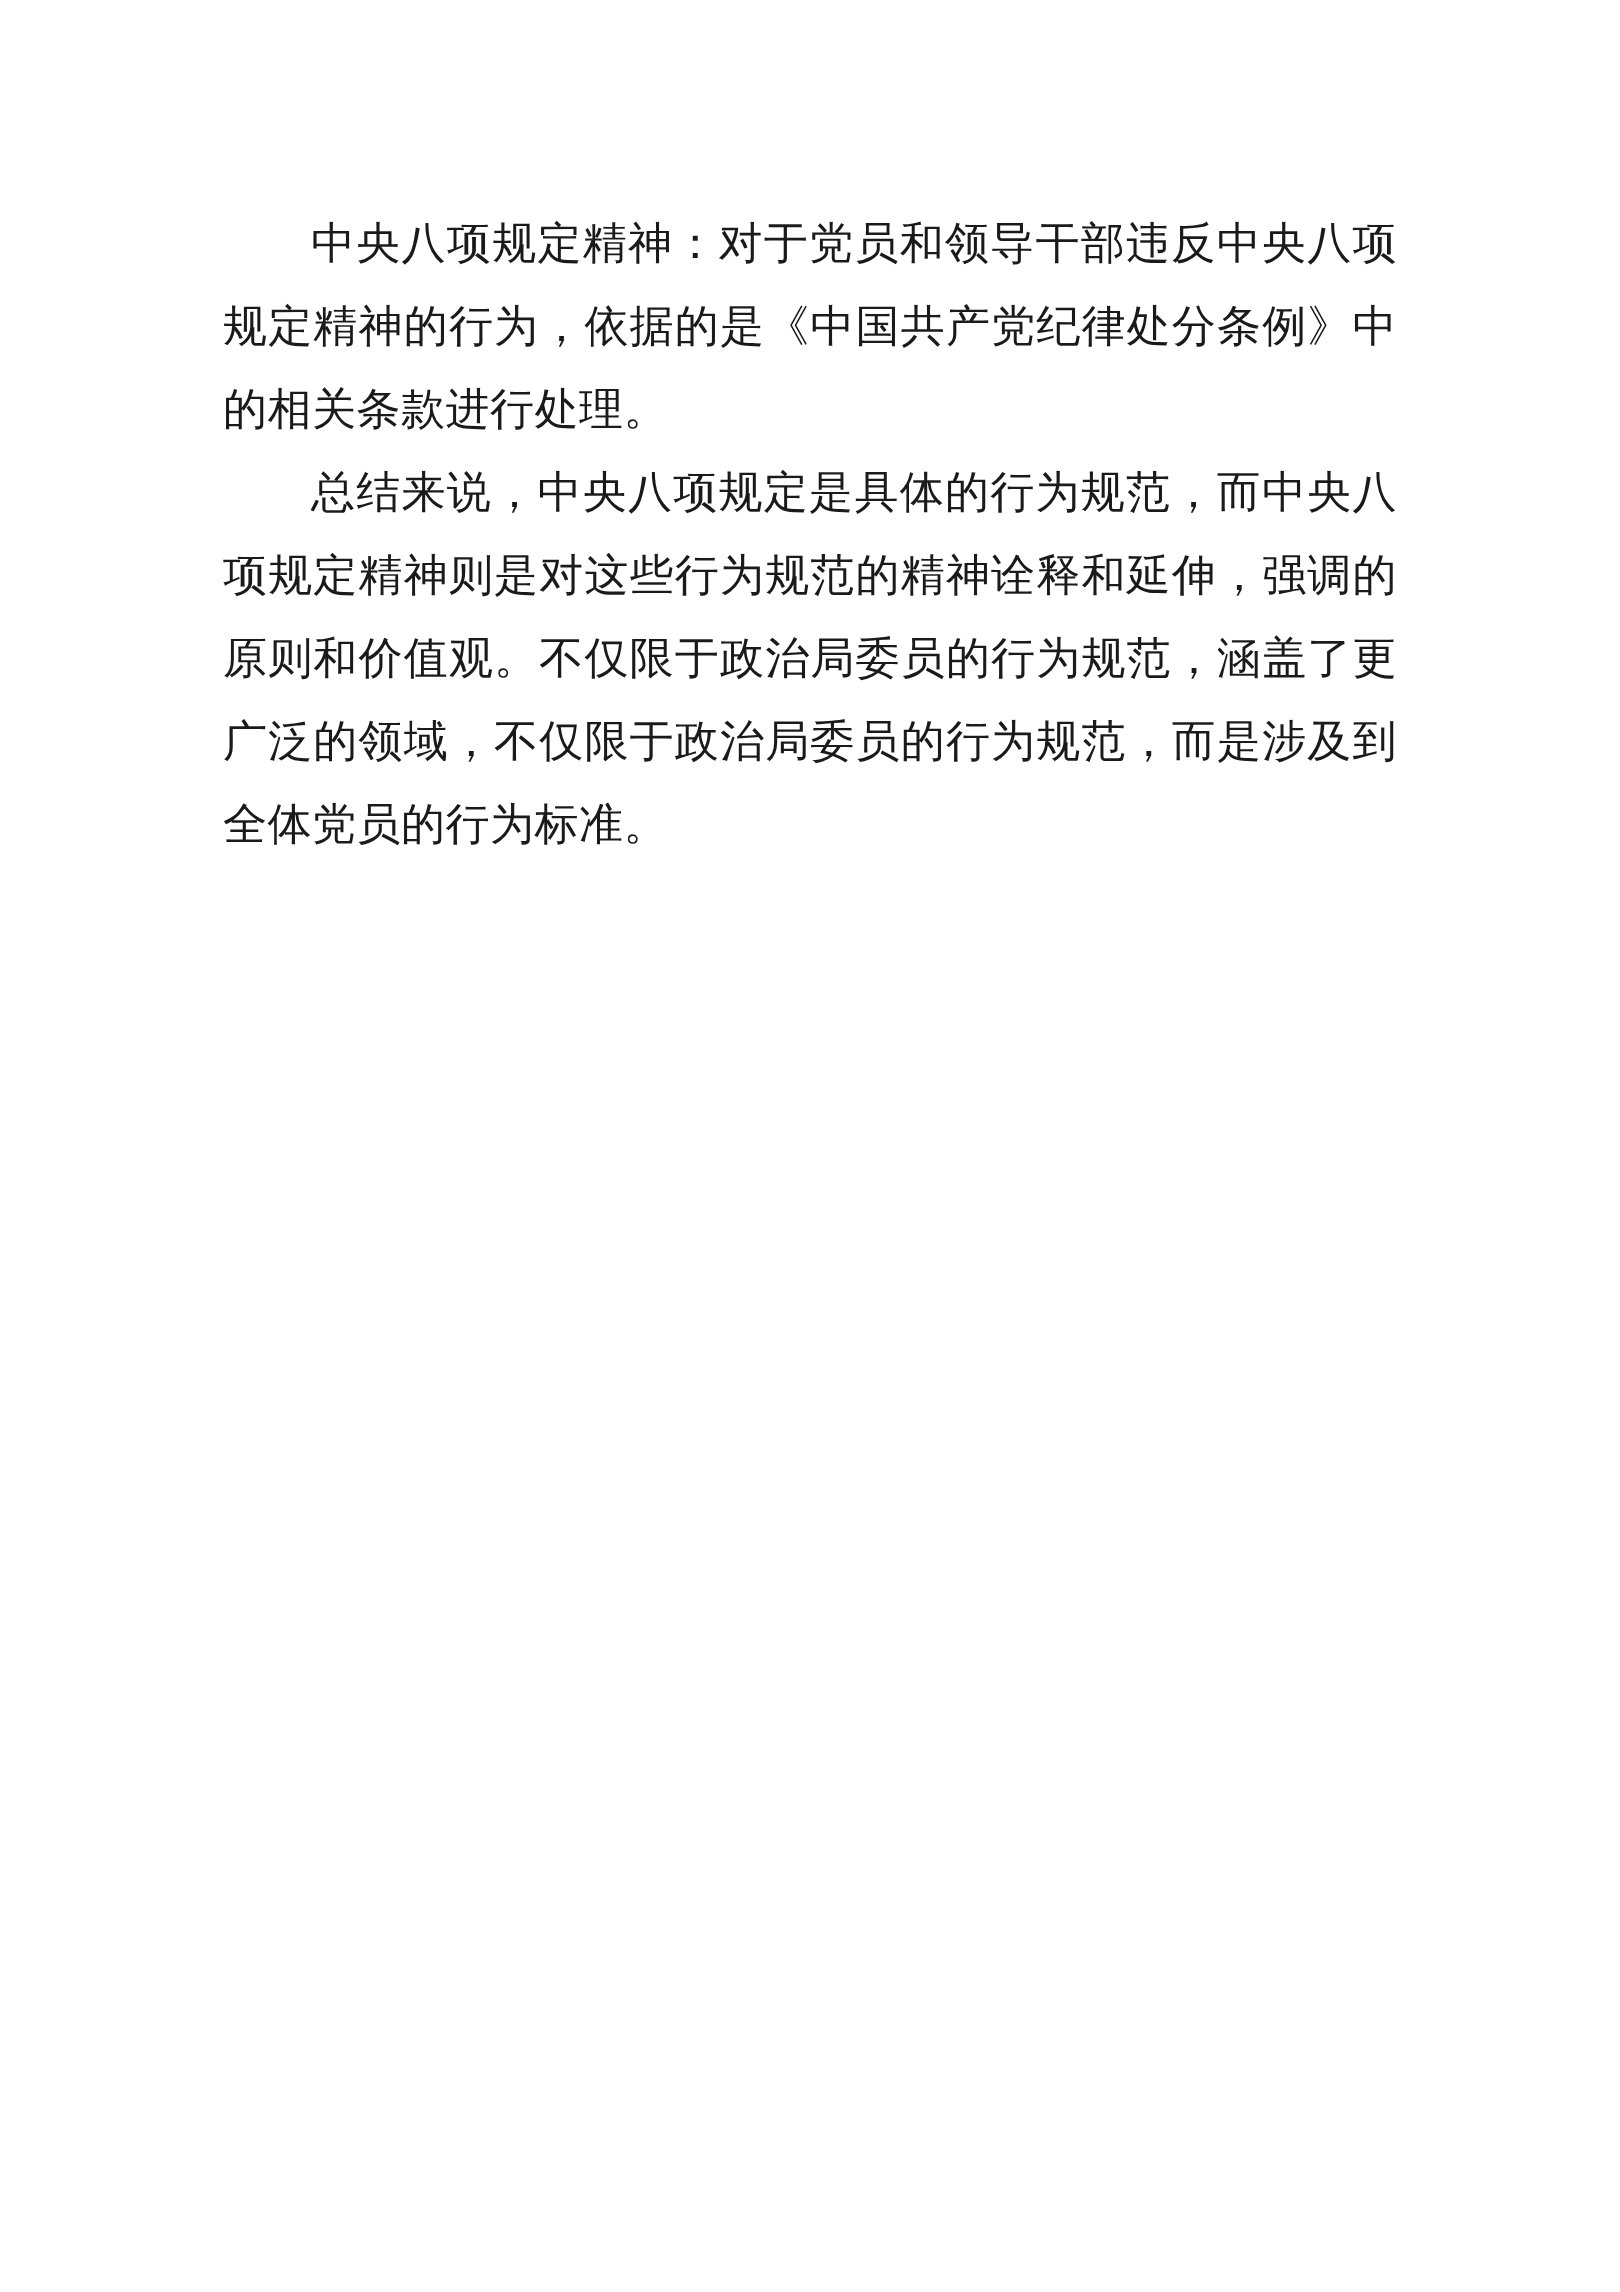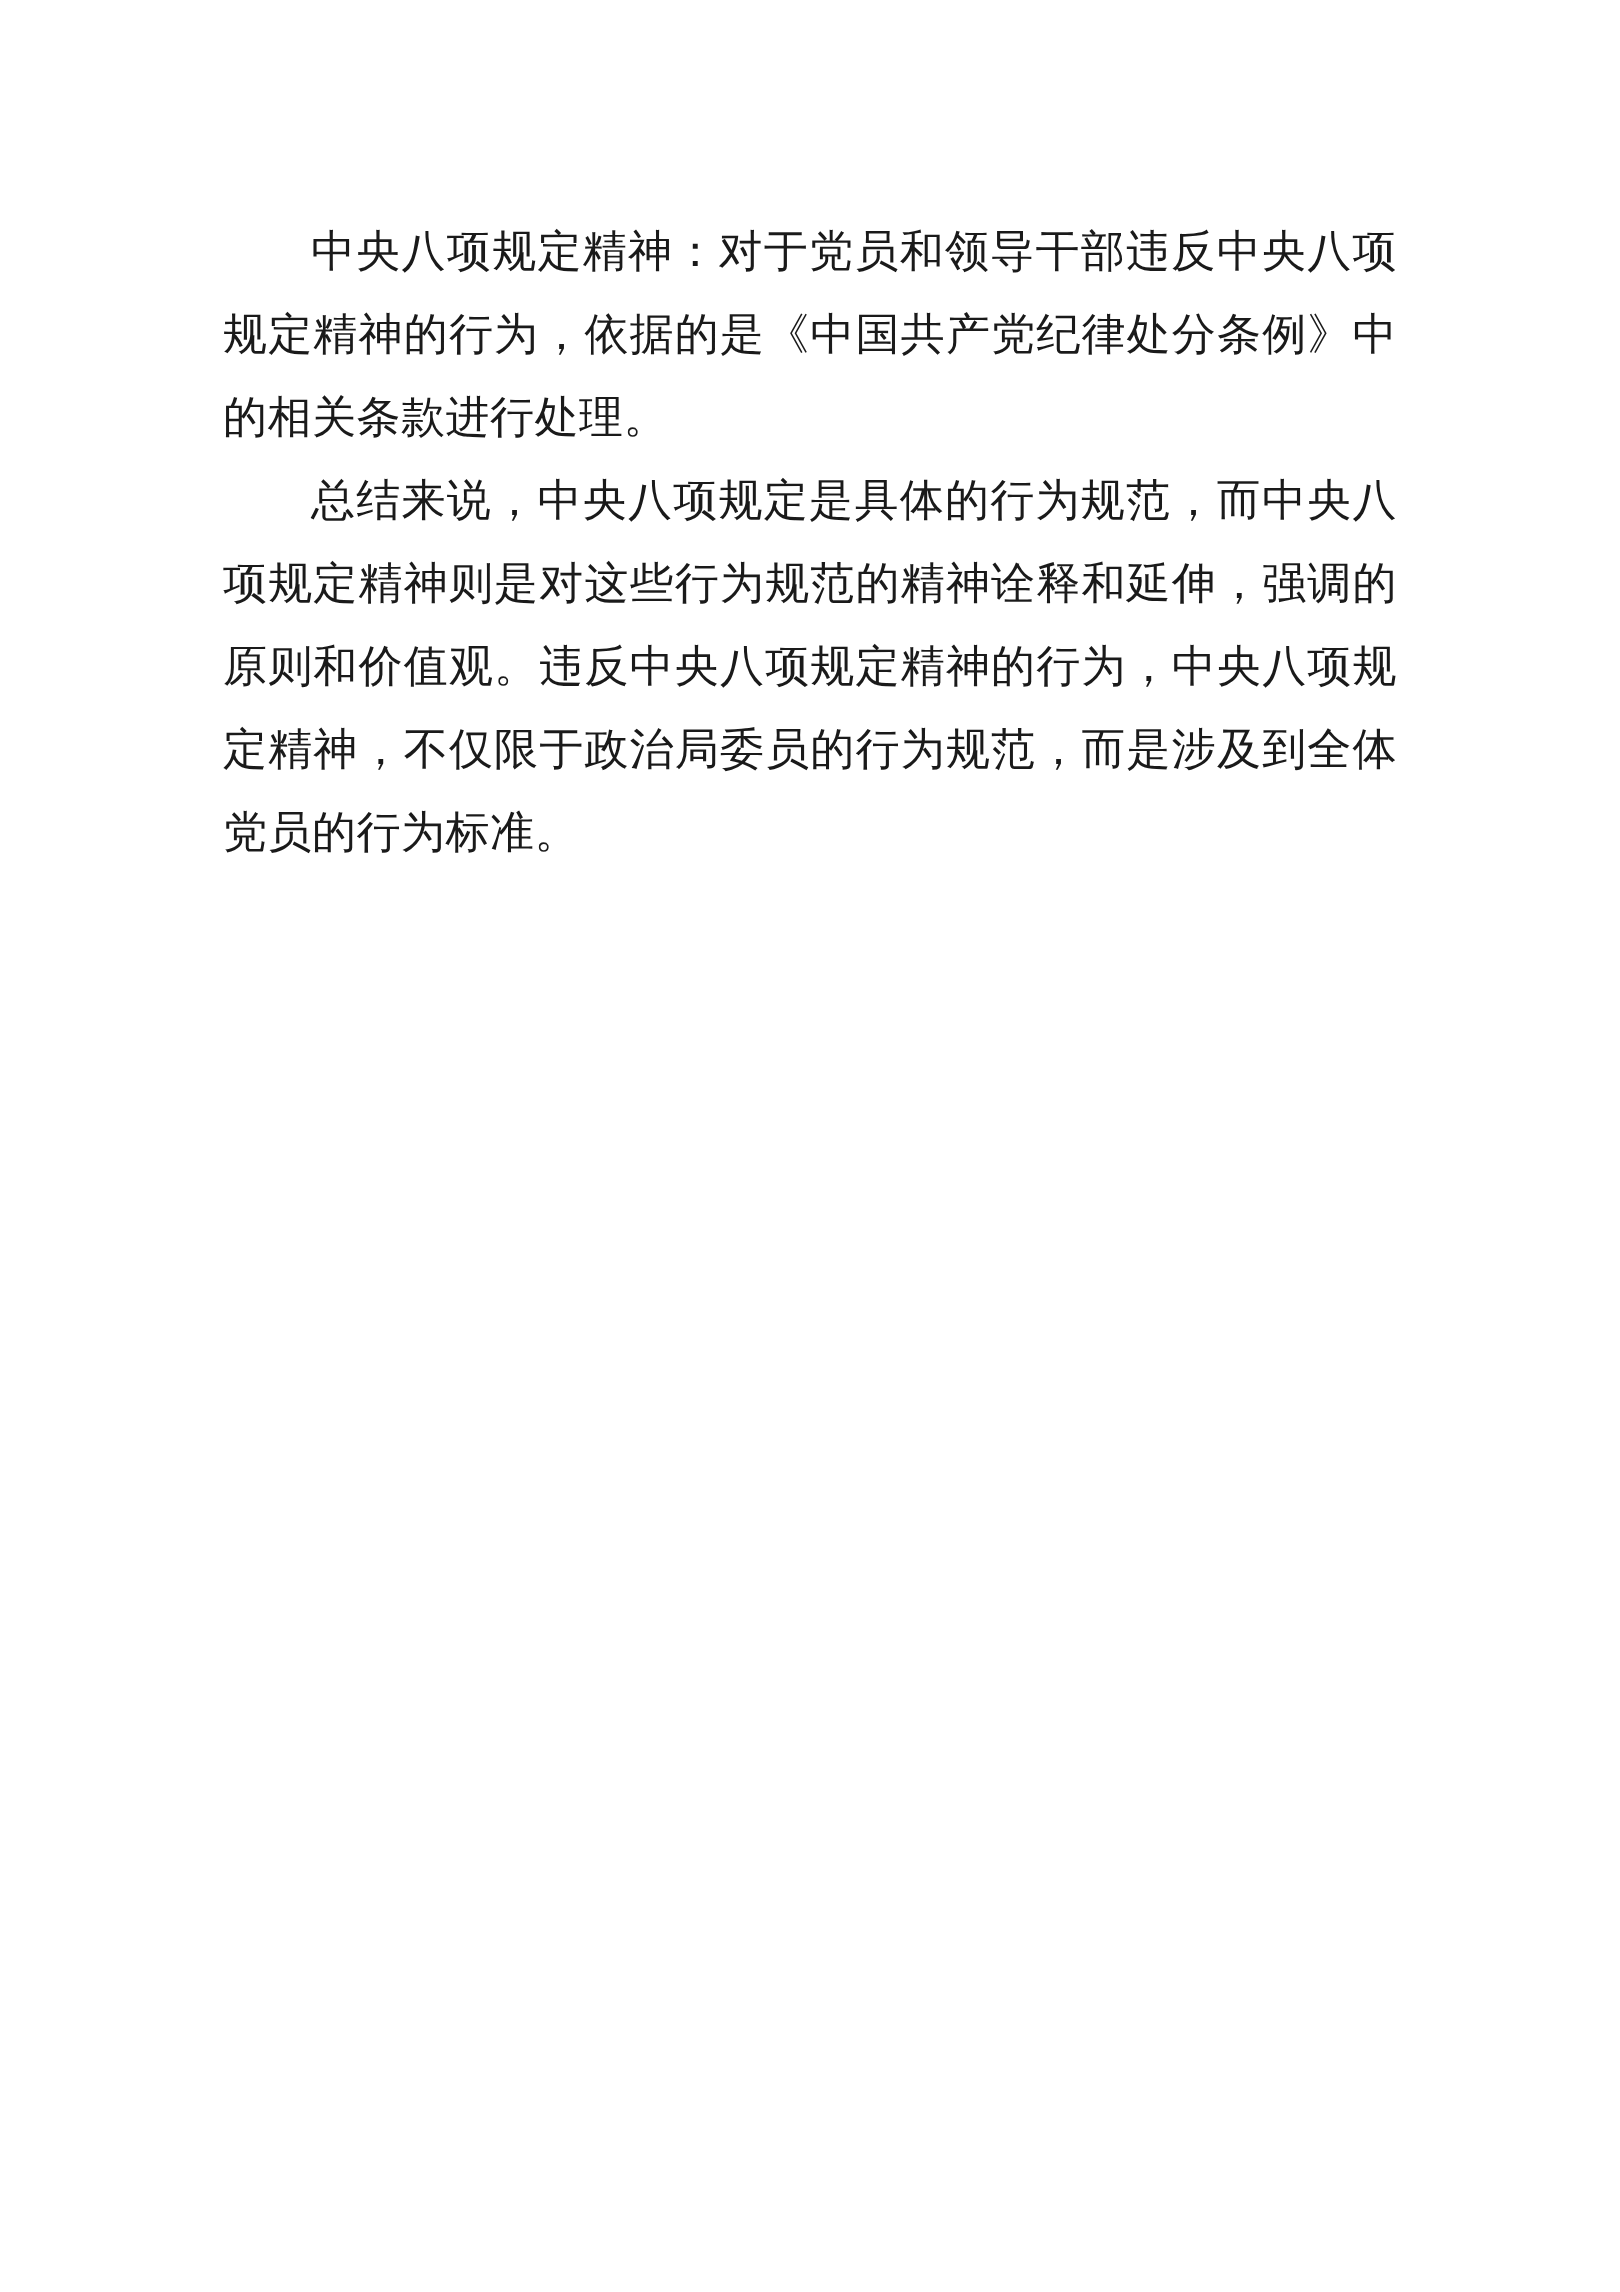--- a/index.html
+++ b/index.html
@@ -5,21 +5,21 @@
   html, body {
     margin: 0;
     padding: 0;
     background: #ffffff;
   }
   .page {
     position: relative;
     width: 1620px;
     height: 1885px;
     background: #ffffff;
-    margin: 8px auto;
+    margin: 0 auto;
     overflow: hidden;
     font-family: "Liberation Sans", "DejaVu Sans", sans-serif;
   }
   .content {
     position: absolute;
     left: 223px;
     top: 201px;
     width: 1174px;
   }
   .para {
@@ -47,17 +47,17 @@
     color: #1a1a1a;
     letter-spacing: 3.9px;
   }
 </style>
 </head>
 <body>
 
 <div class="page">
   <div class="content">
     <p class="para">中央八项规定精神：对于党员和领导干部违反中央八项规定精神的行为，依据的是《中国共产党纪律处分条例》中的相关条款进行处理。</p>
-    <p class="para">总结来说，中央八项规定是具体的行为规范，而中央八项规定精神则是对这些行为规范的精神诠释和延伸，强调的原则和价值观。违反中央八项规定精神的行为，中央八项规定精神，不仅限于政治局委员的行为规范，而是涉及到全体党员的行为标准。</p>
+    <p class="para">总结来说，中央八项规定是具体的行为规范，而中央八项规定精神则是对这些行为规范的精神诠释和延伸，强调的原则和价值观。不仅限于政治局委员的行为规范，涵盖了更广泛的领域，不仅限于政治局委员的行为规范，而是涉及到全体党员的行为标准。</p>
   </div>
   <div class="page-number">— 2 —</div>
 </div>
 
 
 </body></html>

